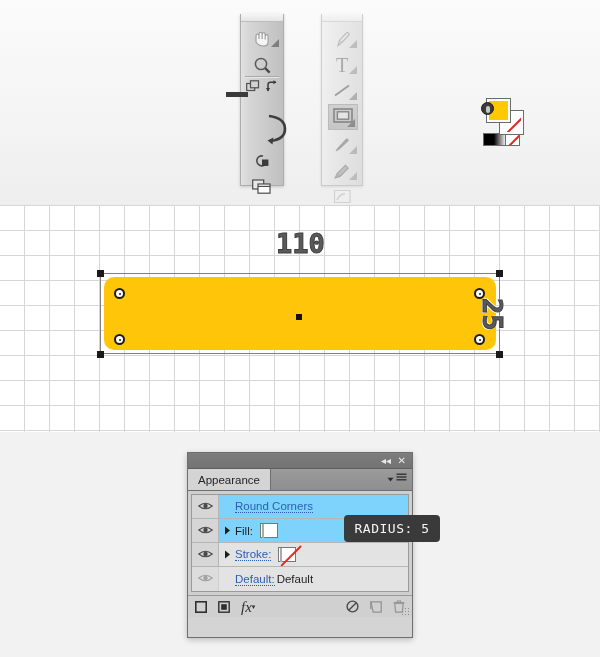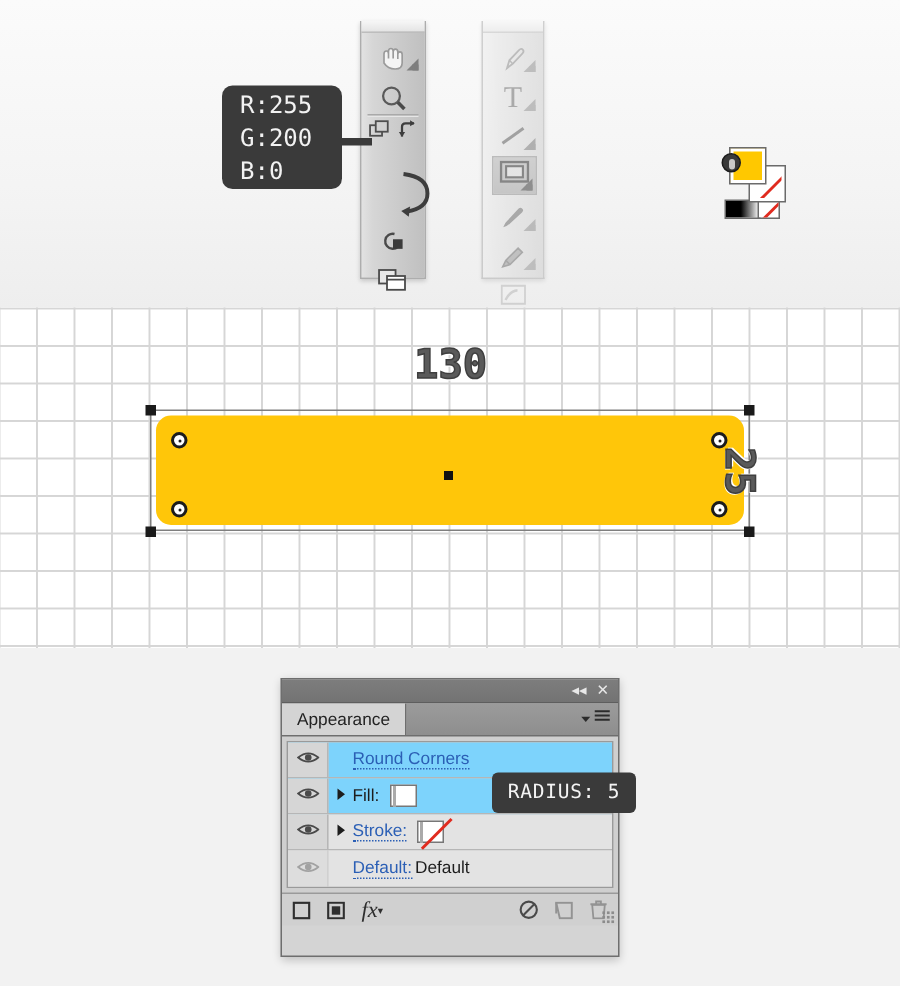--- a/index.html
+++ b/index.html
@@ -209,21 +209,21 @@
   .panel-footer .spacerflex { flex:1; }
   .f-icon { display:flex; justify-content:center; }
   .grip {
     position:absolute; right:2px; bottom:1px; width:9px; height:9px;
     background-image:
       radial-gradient(#8c8c8c 40%, transparent 41%);
     background-size:3px 3px;
   }
   
   .tooltip-radius {
-    position:absolute; left:328px; top:515px; width:96px; height:27px;
+    position:absolute; left:344px; top:515px; width:96px; height:27px;
     background:#3a3a3a; border-radius:4px; color:#f4f4f4;
     font-family:"DejaVu Sans Mono", monospace; font-size:13px;
     display:flex; align-items:center; justify-content:center;
     letter-spacing:.5px; z-index:20;
   }
 </style>
 </head>
 <body>
 
 <div id="root">
@@ -370,30 +370,25 @@
         <span>
           <svg width="19" height="16" viewBox="0 0 19 16">
             <path d="M1.5 1.5 L17 1.5 L17 13.5 L1.5 13.5 Z" fill="none" stroke="#9a9a9a" stroke-width="1.2"></path>
             <path d="M4 11 Q7 5 12 4.5" fill="none" stroke="#9a9a9a" stroke-width="1.6"></path>
           </svg>
         </span>
       </div>
     </div>
 
     <div class="tip-connector"></div>
-    <div class="tooltip-rgb">
-      <div>R:255</div>
-      <div>G:200</div>
-      <div>B:0</div>
-    </div>
   </div>
 
   <div class="canvas"></div>
 
-  <div class="dim-label dim-w">130</div>
+  <div class="dim-label dim-w">110</div>
   <div class="dim-label dim-h">25</div>
 
   <div class="sel-box"></div>
 
   <div class="shape-wrap">
     <div class="shape"></div>
   </div>
 
   <div class="anchor" style="left:97px;  top:270px"></div>
   <div class="anchor" style="left:496px; top:270px"></div>

